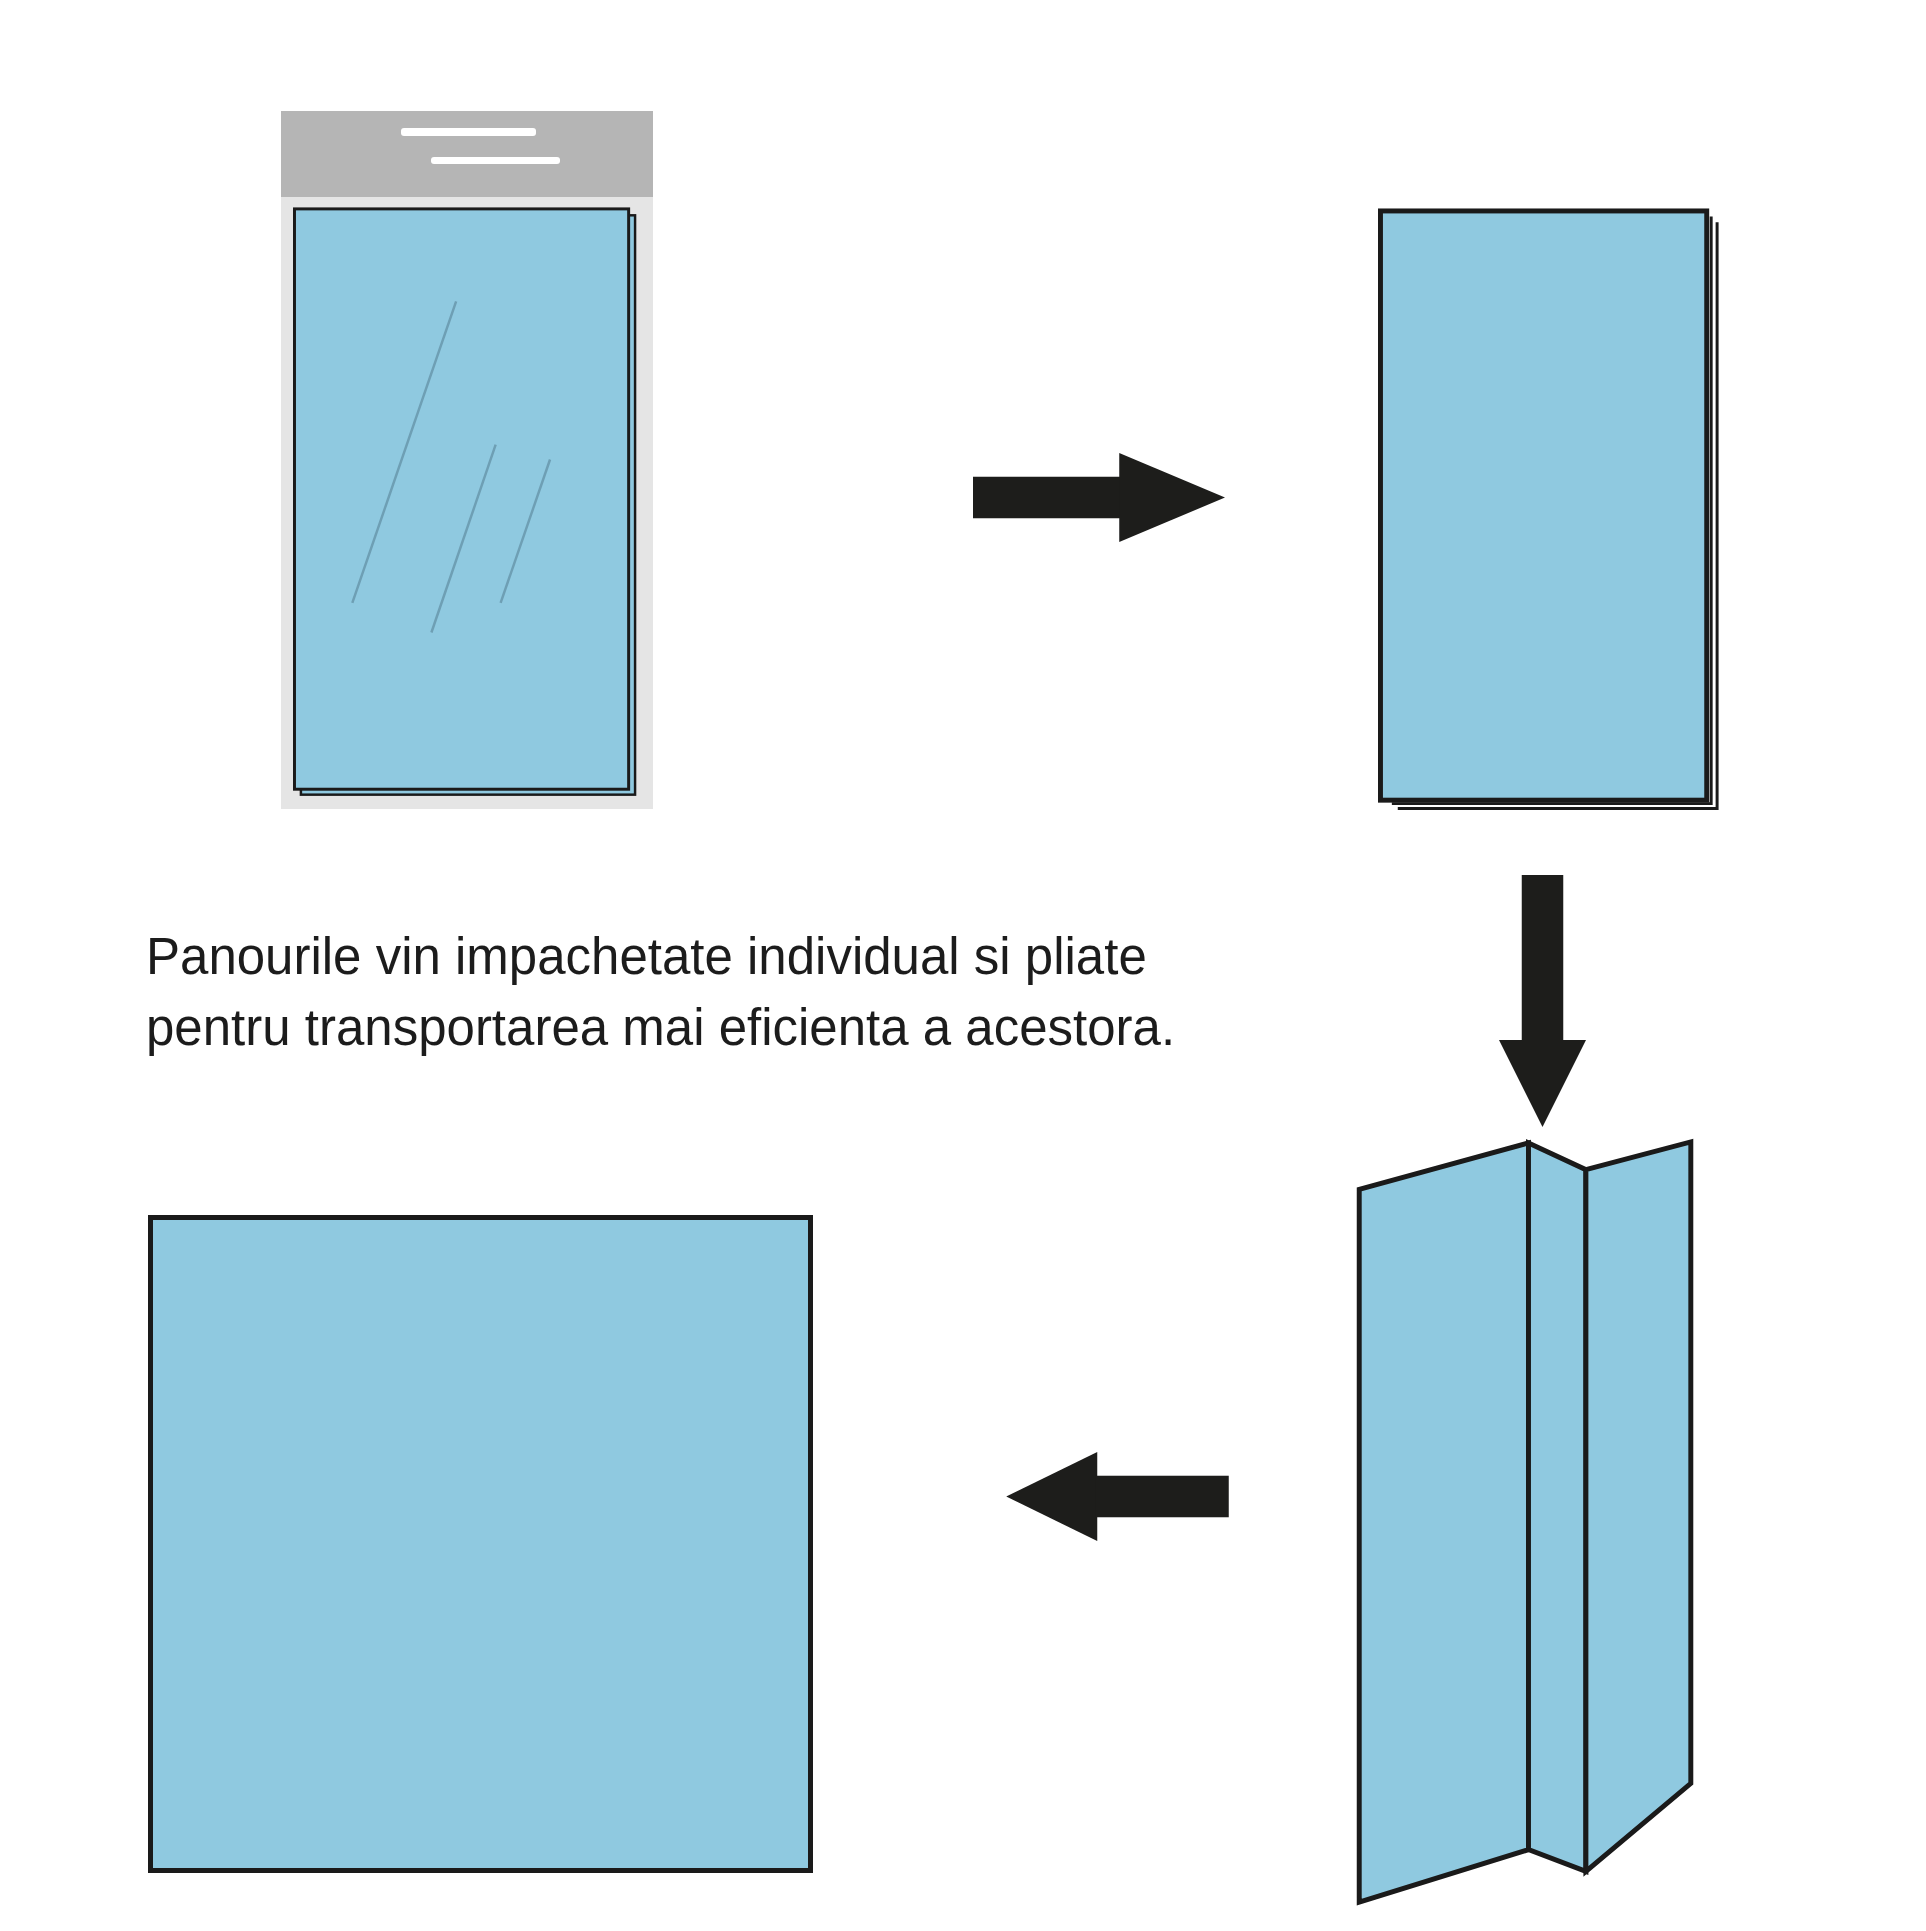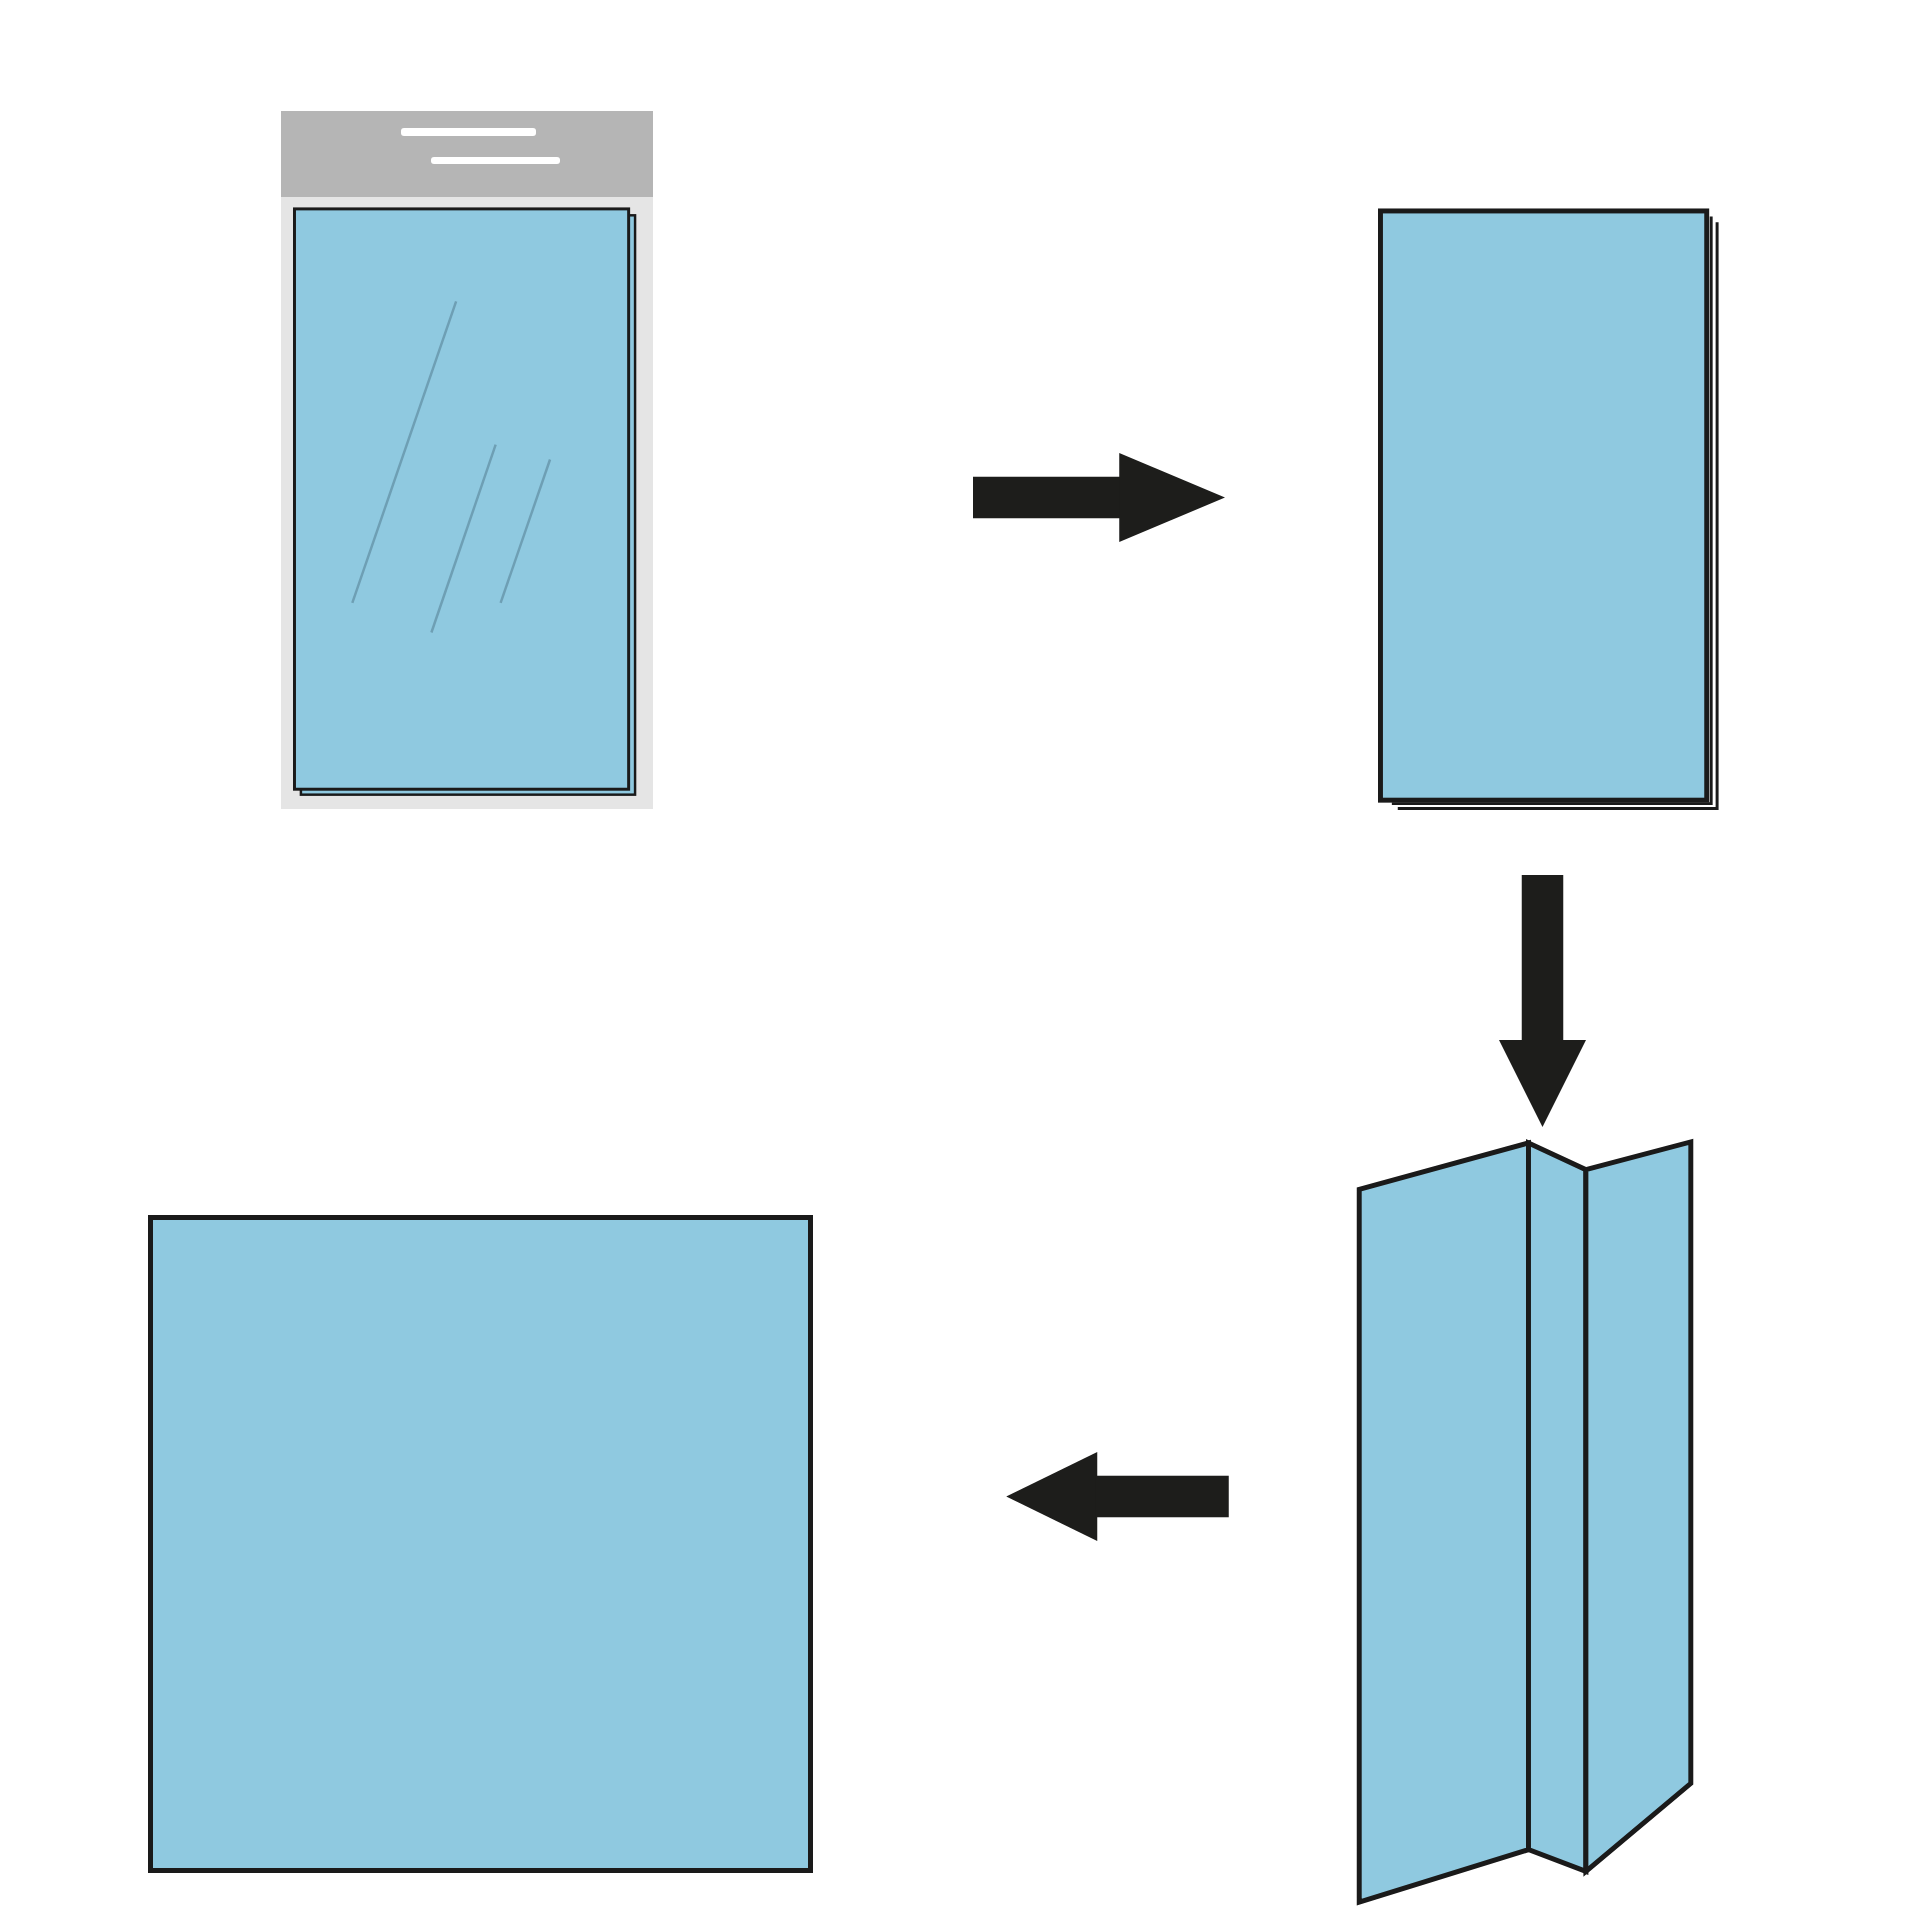--- a/index.html
+++ b/index.html
@@ -118,20 +118,24 @@
     <rect x="2.5" y="2.5" width="330" height="596" class="blue-fill ink-stroke" stroke-width="5"></rect>
     <polyline points="337,8 337,602 14,602" class="page-edge"></polyline>
     <polyline points="343,14 343,607 20,607" class="page-edge"></polyline>
   </svg>
 
   <svg class="abs arrow-down-svg" viewBox="0 0 90 256">
     <rect x="24" y="0" width="42" height="170" class="arrow-fill"></rect>
     <polygon points="1,167 89,167 45,255" class="arrow-fill"></polygon>
   </svg>
 
+  <div class="abs caption">
+    <div>Panourile vin impachetate individual si pliate</div>
+    <div>pentru transportarea mai eficienta a acestora.</div>
+  </div>
 
   <svg class="abs zfold-svg" viewBox="0 0 345 784">
     <polygon points="3,53 174,6 174,720 3,773" class="blue-fill ink-stroke" stroke-width="5" stroke-linejoin="miter"></polygon>
     <polygon points="174,6 232,33 232,742 174,720" class="blue-fill ink-stroke" stroke-width="5" stroke-linejoin="miter"></polygon>
     <polygon points="232,33 338,5 338,653 232,742" class="blue-fill ink-stroke" stroke-width="5" stroke-linejoin="miter"></polygon>
   </svg>
 
   <svg class="abs arrow-left-svg" viewBox="0 0 225 90">
     <polygon points="0,45 92,0 92,90" class="arrow-fill"></polygon>
     <rect x="90" y="24" width="135" height="42" class="arrow-fill"></rect>

